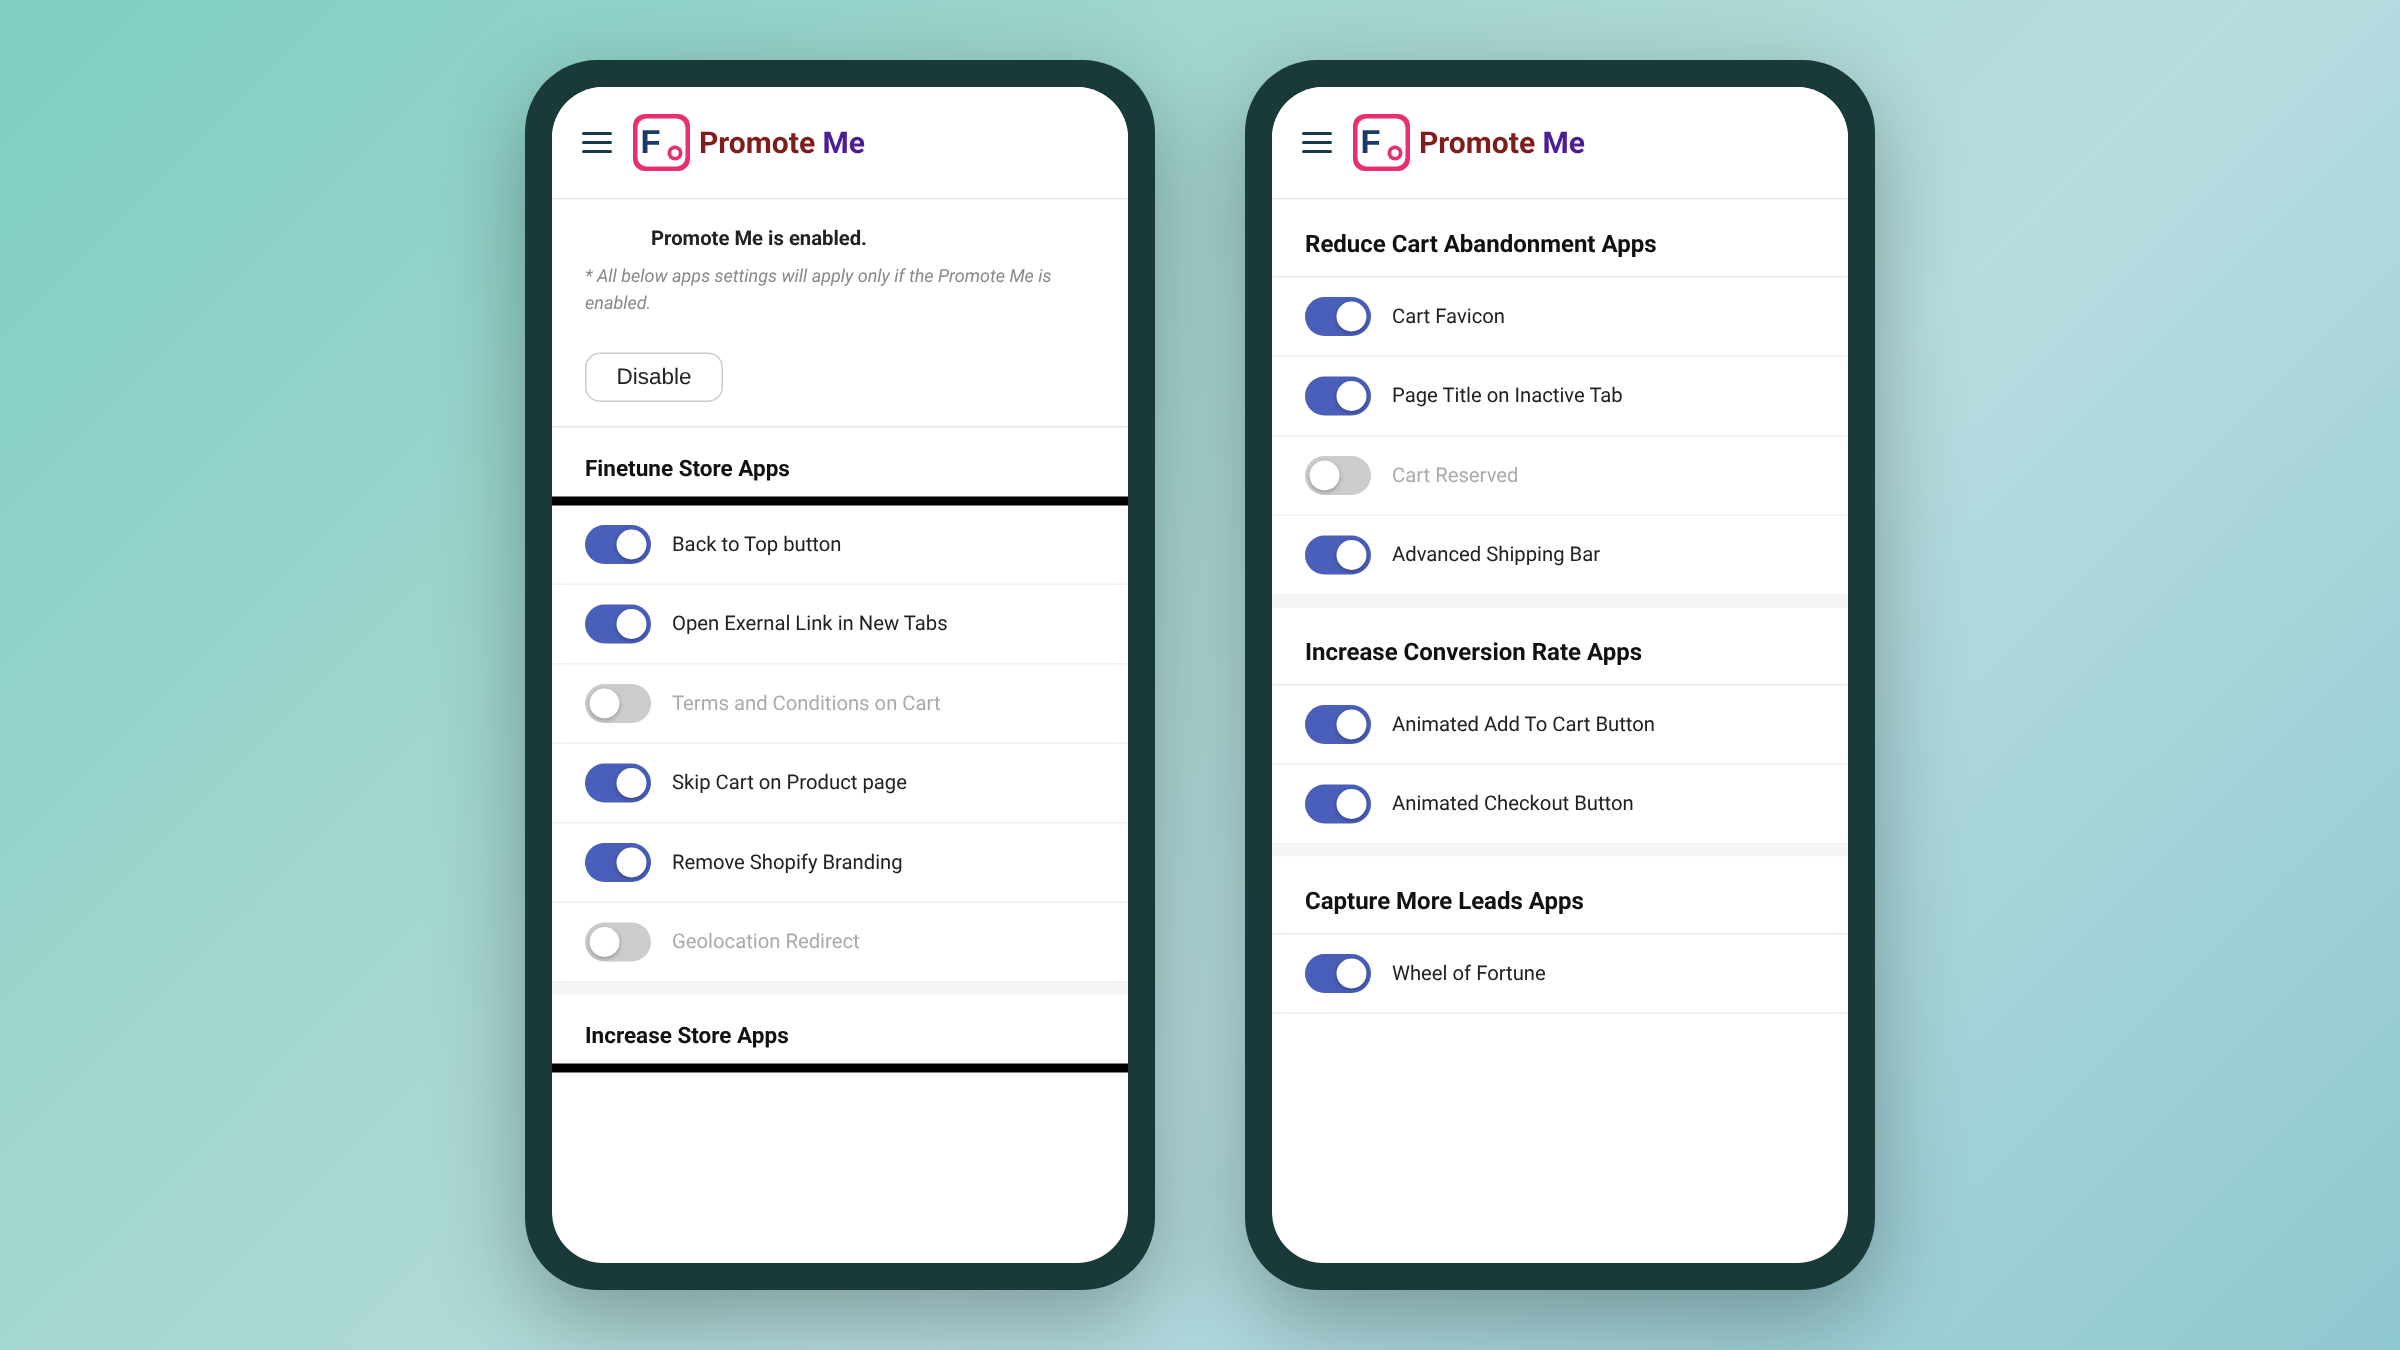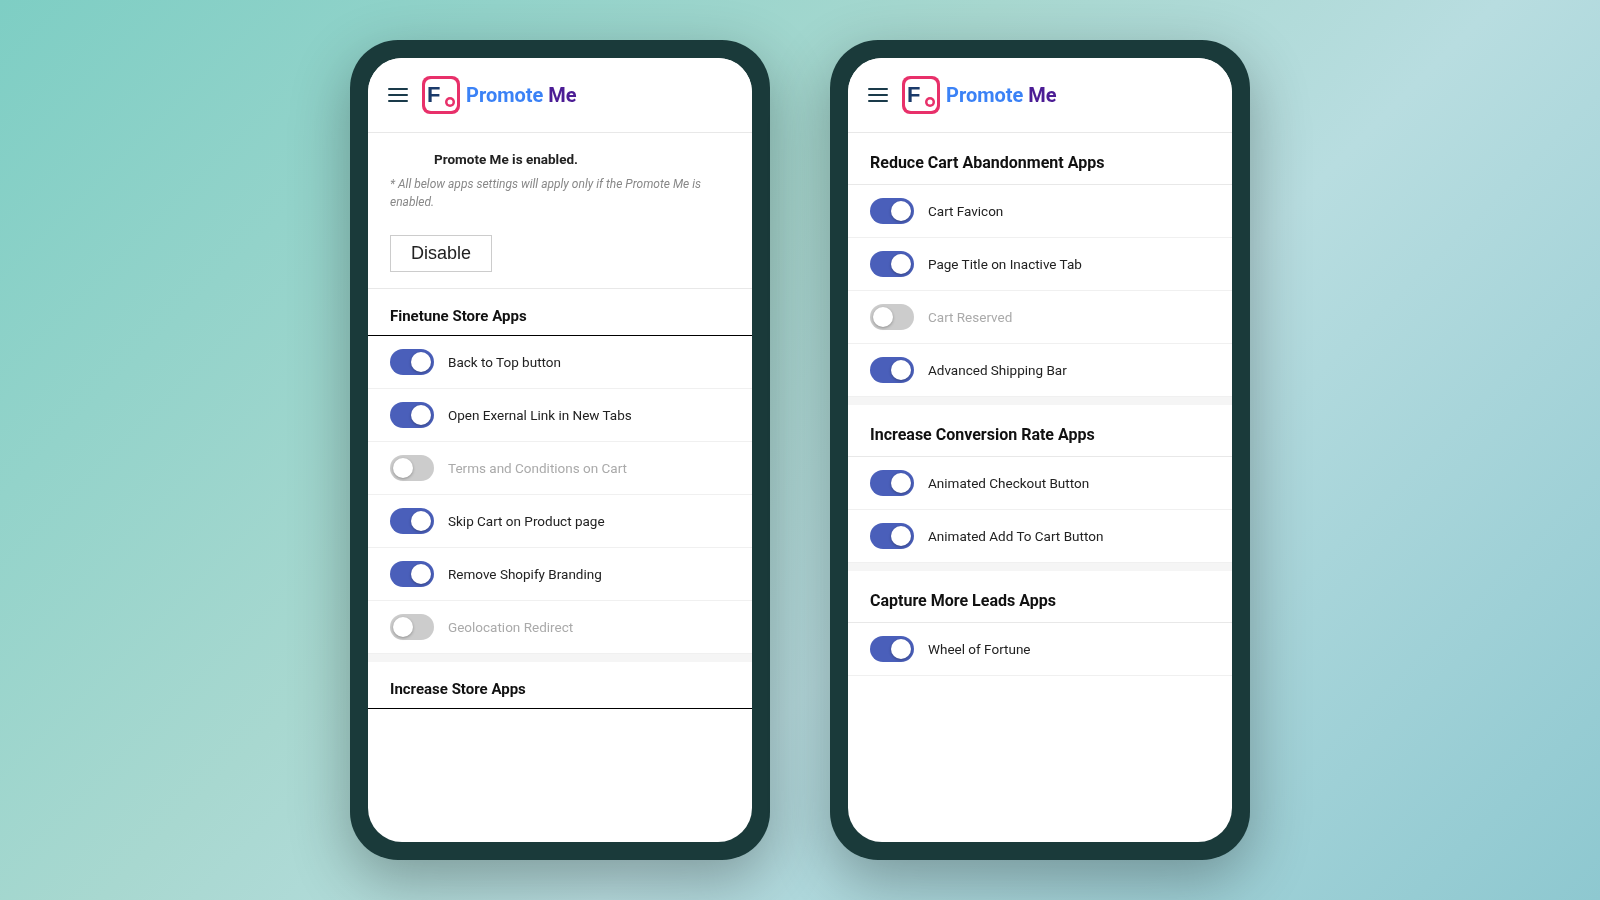--- a/index.html
+++ b/index.html
@@ -75,21 +75,21 @@
       height: 38px;
       position: relative;
     }
 
     .logo-text {
       font-size: 20px;
       font-weight: 700;
     }
 
     .logo-text .promote {
-      color: #3b82f6;
+      color: #7f1d1d;
     }
 
     .logo-text .me {
       color: #4c1d95;
     }
 
     
     .phone-content {
       flex: 1;
       overflow-y: auto;
@@ -117,34 +117,34 @@
       font-size: 12px;
       color: #888;
       font-style: italic;
       margin-bottom: 24px;
       line-height: 1.5;
     }
 
     .disable-btn {
       border: 1.5px solid #ccc;
       background: #fff;
-      border-radius: 0;
+      border-radius: 10px;
       padding: 7px 20px;
-      font-size: 18px;
+      font-size: 15px;
       color: #222;
       cursor: pointer;
     }
 
     
     .section-title {
       padding: 18px 22px 10px;
       font-size: 15px;
       font-weight: 700;
       color: #111;
-      border-bottom: 1px solid #000000;
+      border-bottom: 6px solid #000000;
     }
 
     
     .toggle-row {
       display: flex;
       align-items: center;
       gap: 14px;
       padding: 13px 22px;
       border-bottom: 1px solid #f0f0f0;
     }
@@ -381,29 +381,29 @@
       <div class="section-separator"></div>
 
       <div class="right-section-title">Increase Conversion Rate Apps</div>
 
       <div style="border-top:1px solid #e8e8e8;">
         <div class="toggle-row">
           <label class="toggle on">
               <input type="checkbox" checked="" style="">
               <span class="toggle-slider"></span>
             </label>
+          <span class="toggle-row-label">Animated Add To Cart Button</span>
+        </div>
+
+        <div class="toggle-row">
+          <label class="toggle on">
+              <input type="checkbox" checked="" style="">
+              <span class="toggle-slider"></span>
+            </label>
           <span class="toggle-row-label">Animated Checkout Button</span>
-        </div>
-
-        <div class="toggle-row">
-          <label class="toggle on">
-              <input type="checkbox" checked="" style="">
-              <span class="toggle-slider"></span>
-            </label>
-          <span class="toggle-row-label">Animated Add To Cart Button</span>
         </div>
       </div>
 
       <div class="section-separator"></div>
 
       <div class="right-section-title">Capture More Leads Apps</div>
 
       <div style="border-top:1px solid #e8e8e8;">
         <div class="toggle-row">
           <label class="toggle on">

